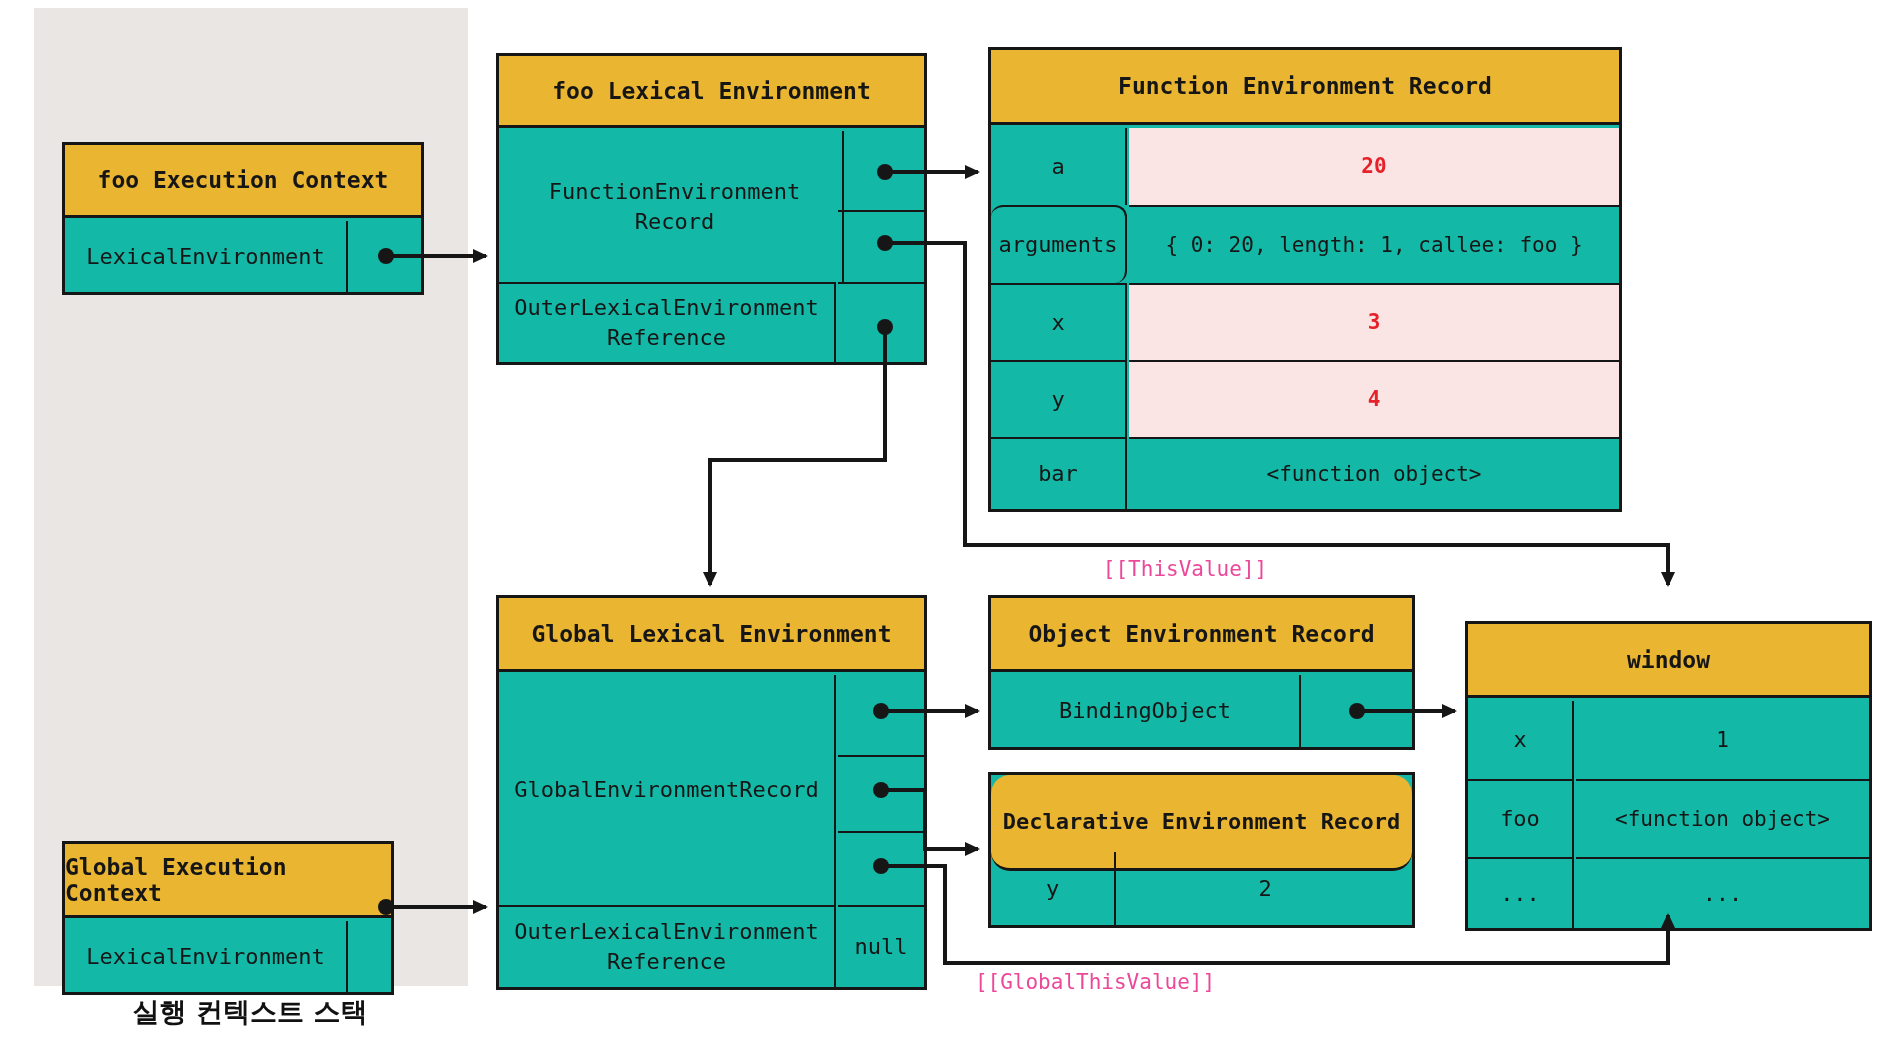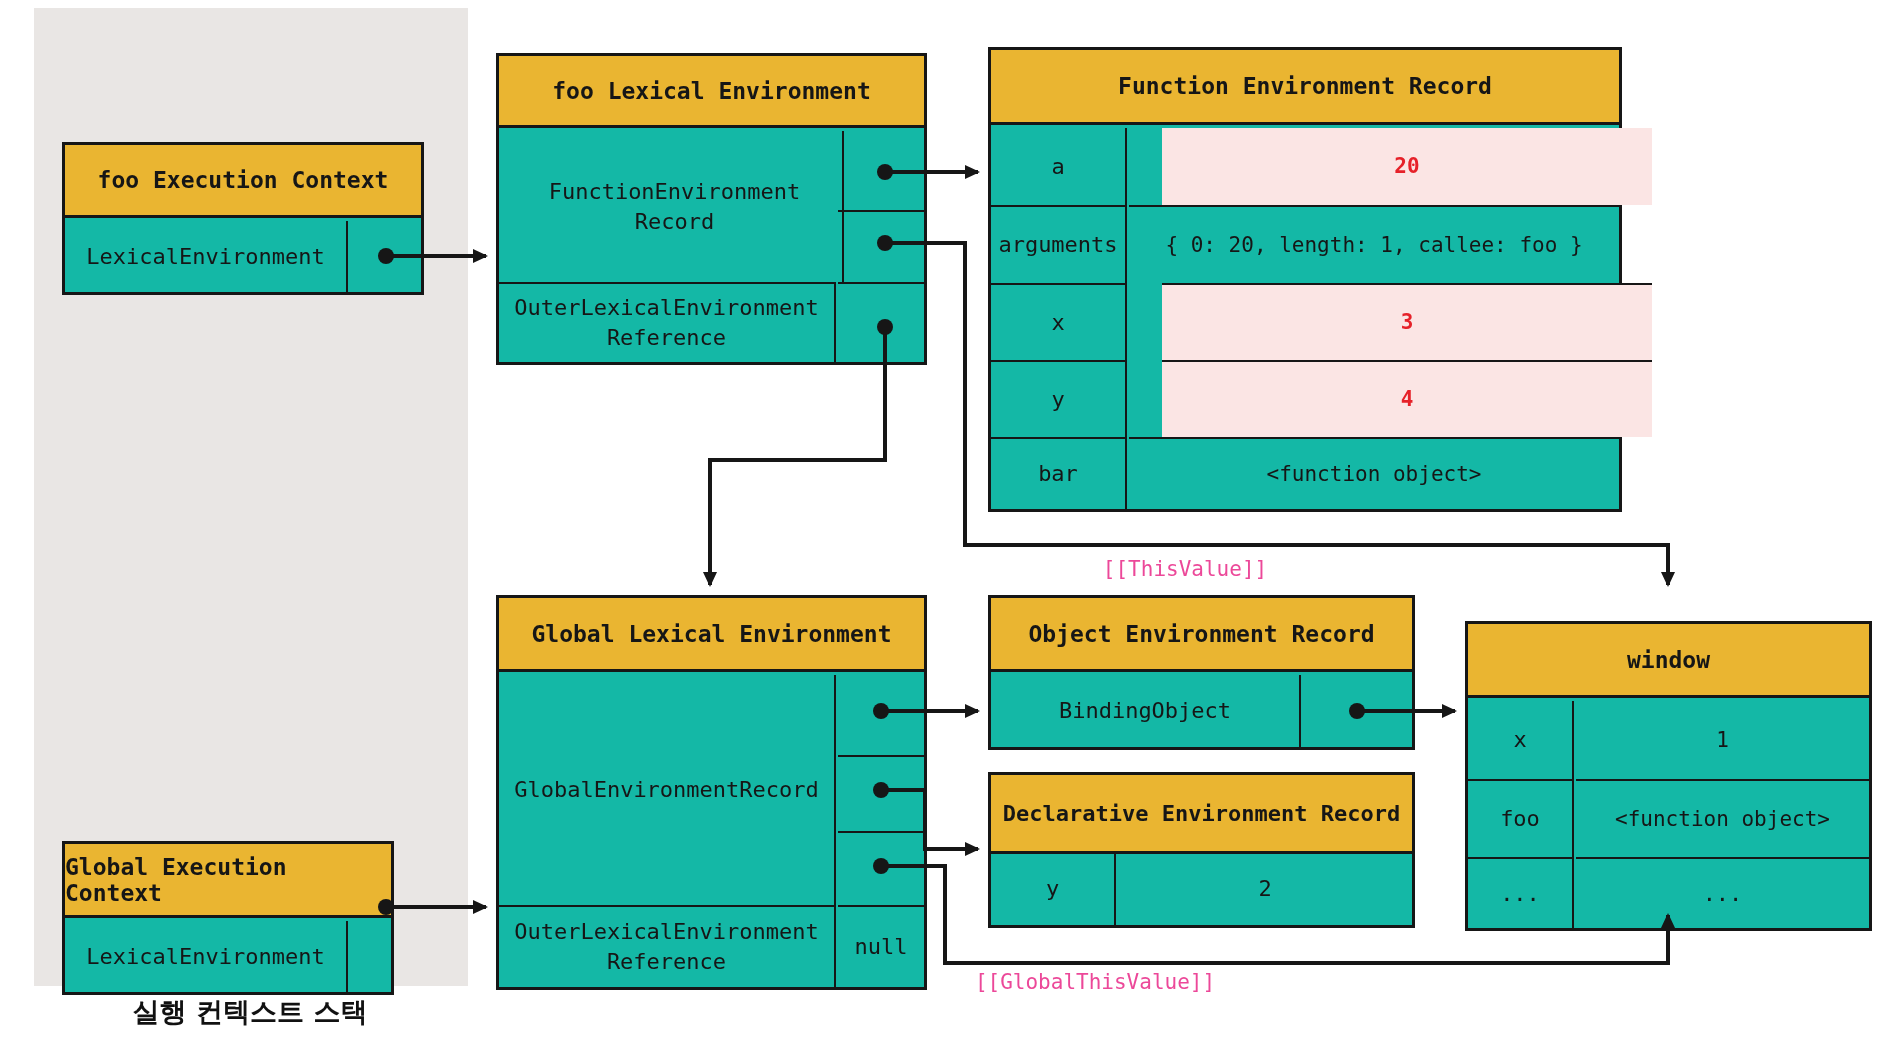--- a/index.html
+++ b/index.html
@@ -13,21 +13,21 @@
     position:absolute;left:0;right:0;top:0;background:#EAB531;border-bottom:3px solid #161616;
     display:flex;align-items:center;justify-content:center;font-weight:bold;font-size:23px;box-sizing:border-box;
   }
   .cell{
     position:absolute;display:flex;align-items:center;justify-content:center;text-align:center;
     font-size:22px;box-sizing:border-box;white-space:pre-line;line-height:1.35;
   }
   .b-r{border-right:2px solid #161616;}
   .b-t{border-top:2px solid #161616;}
   .pink{background:#FBE5E4;}
-  .red{color:#E62129;font-weight:bold;margin-left:33px;}
+  .red{color:#E62129;font-weight:bold;}
   .flow-label{position:absolute;font-size:21px;text-align:center;color:#ec4899;}
   .caption{
     position:absolute;left:60px;top:994px;width:380px;text-align:center;
     font-family:"DejaVu Sans","Liberation Sans",sans-serif;font-weight:bold;font-size:27px;color:#111;
   }
   svg.wires{position:absolute;left:0;top:0;pointer-events:none;}
 </style>
 </head>
 <body>
 
@@ -66,38 +66,38 @@
     <div class="cell" style="left:339px;top:77px;width:86px;height:80px;"></div>
     <div class="cell b-t" style="left:339px;top:157px;width:86px;height:76px;"></div>
     <div class="cell b-t" style="left:339px;top:233px;width:86px;height:74px;"></div>
     <div class="cell b-t" style="left:339px;top:307px;width:86px;height:82px;">null</div>
   </div>
 
   <div class="box" style="left:988px;top:47px;width:634px;height:465px;">
     <div class="hdr" style="height:75px;text-align:center;">Function Environment Record</div>
     <div class="cell b-r" style="left:0;top:78px;width:136px;height:77px;">a</div>
     <div class="cell pink red" style="left:138px;top:78px;width:490px;height:77px;font-size:21px;">20</div>
-    <div class="cell b-r b-t" style="left:0;top:155px;width:136px;height:78px;">arguments</div>
+    <div class="cell b-r b-t" style="left:0;top:155px;width:136px;height:78px;border-radius:12px;">arguments</div>
     <div class="cell b-t" style="left:138px;top:155px;width:490px;height:78px;font-size:21px;">{ 0: 20, length: 1, callee: foo }</div>
     <div class="cell b-r b-t" style="left:0;top:233px;width:136px;height:77px;">x</div>
     <div class="cell pink red b-t" style="left:138px;top:233px;width:490px;height:77px;font-size:21px;">3</div>
     <div class="cell b-r b-t" style="left:0;top:310px;width:136px;height:77px;">y</div>
     <div class="cell pink red b-t" style="left:138px;top:310px;width:490px;height:77px;font-size:21px;">4</div>
     <div class="cell b-r b-t" style="left:0;top:387px;width:136px;height:72px;">bar</div>
     <div class="cell b-t" style="left:138px;top:387px;width:490px;height:72px;font-size:21px;">&lt;function object&gt;</div>
   </div>
 
   <div class="box" style="left:988px;top:595px;width:427px;height:155px;">
     <div class="hdr" style="height:74px;">Object Environment Record</div>
     <div class="cell b-r" style="left:0;top:77px;width:310px;height:72px;">BindingObject</div>
     <div class="cell" style="left:312px;top:77px;width:109px;height:72px;"></div>
   </div>
 
   <div class="box" style="left:988px;top:772px;width:427px;height:156px;">
-    <div class="hdr" style="height:79px;font-size:22px;">Declarative Environment Record</div>
+    <div class="hdr" style="height:96px;font-size:22px;border-radius:19px;">Declarative Environment Record</div>
     <div class="cell b-r" style="left:0;top:77px;width:125px;height:73px;">y</div>
     <div class="cell" style="left:127px;top:77px;width:294px;height:73px;">2</div>
   </div>
 
   <div class="box" style="left:1465px;top:595px;width:407px;height:310px;margin-top:26px;">
     <div class="hdr" style="height:74px;">window</div>
     <div class="cell b-r" style="left:0;top:77px;width:106px;height:78px;">x</div>
     <div class="cell" style="left:108px;top:77px;width:293px;height:78px;font-size:21px;">1</div>
     <div class="cell b-r b-t" style="left:0;top:155px;width:106px;height:78px;">foo</div>
     <div class="cell b-t" style="left:108px;top:155px;width:293px;height:78px;font-size:21px;">&lt;function object&gt;</div>

